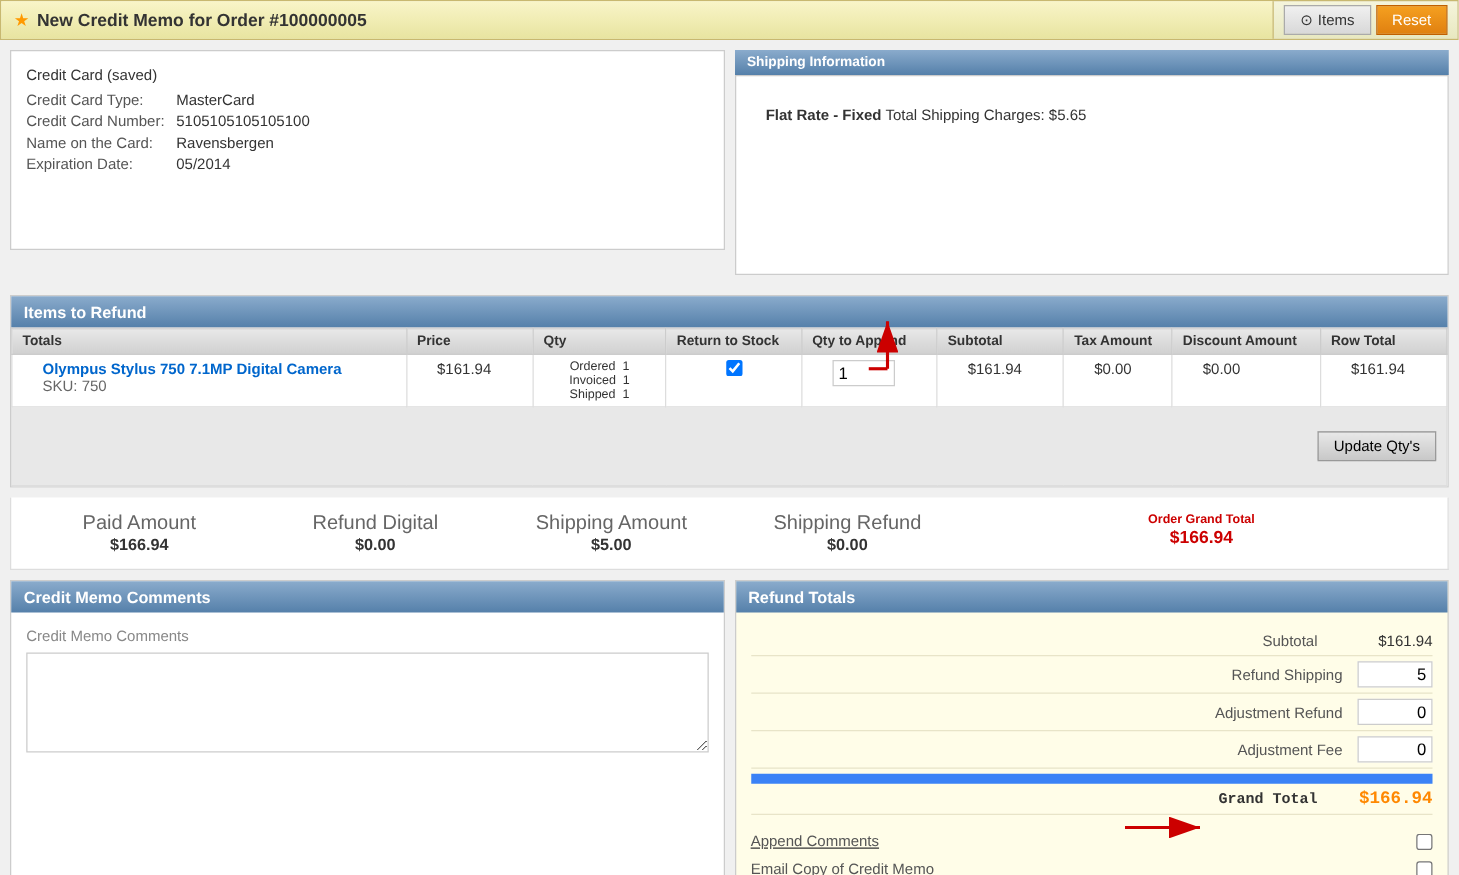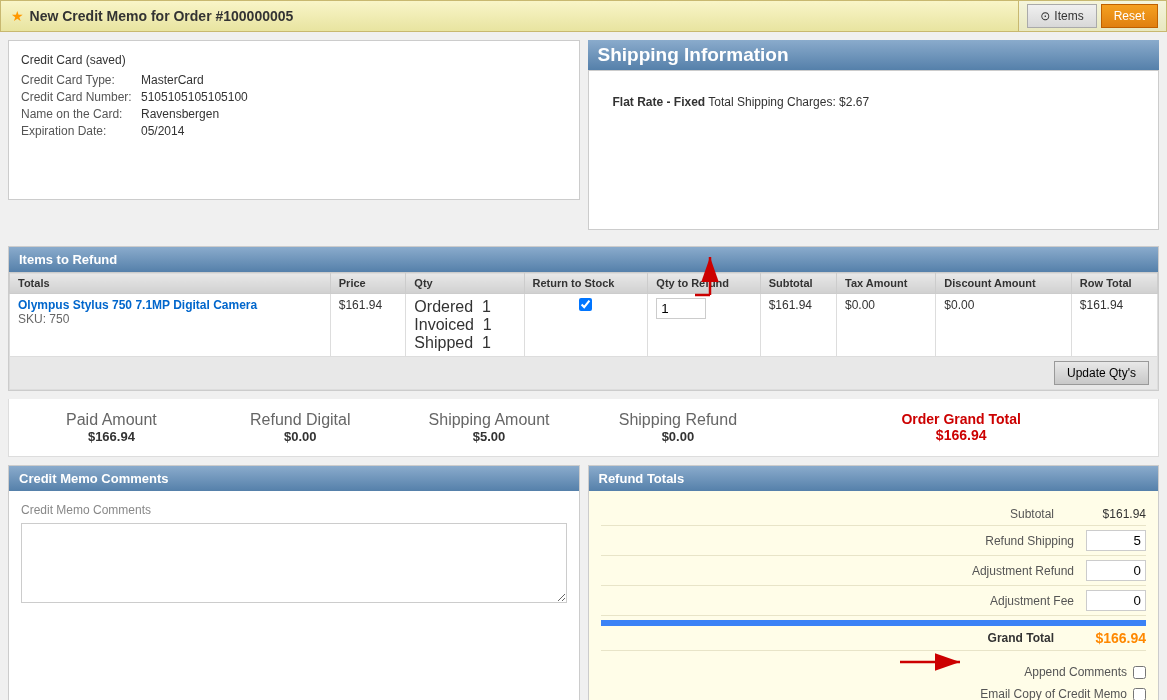--- a/index.html
+++ b/index.html
@@ -82,21 +82,21 @@
       background: #fff;
       border: 1px solid #ccc;
       padding: 12px;
       margin-bottom: 8px;
       min-height: 160px;
     }
     .shipping-info-header {
       background: linear-gradient(to bottom, #8aabcc, #5580aa);
       color: #fff;
       font-weight: bold;
-      font-size: 19px;
+      font-size: 11px;
       padding: 4px 10px;
       margin-bottom: 0;
     }
 
     .info-row { margin-bottom: 3px; display: flex; }
     .info-label { color: #555; min-width: 120px; }
     .info-value { color: #333; }
 
     
     .section-header {
@@ -121,32 +121,32 @@
       background: linear-gradient(to bottom, #e8e8e8, #d0d0d0);
       border: 1px solid #ccc;
       padding: 4px 8px;
       text-align: left;
       font-weight: bold;
       font-size: 11px;
       color: #333;
     }
     .items-table td {
       border: 1px solid #ddd;
-      padding: 4px 8px;
+      padding: 4px 24px;
       vertical-align: top;
     }
     .items-table .product-name { font-weight: bold; color: #0066cc; }
     .items-table .sku { color: #666; }
-    .qty-cell { font-size: 16px; }
+    .qty-cell { font-size: 10px; text-align: center; }
     .qty-line { display: block; }
 
     .update-qty-row td {
       background: #e8e8e8;
       text-align: right;
-      padding: 4px 8px;
+      padding: 19px 8px;
     }
     .btn-update {
       background: linear-gradient(to bottom, #e8e8e8, #c8c8c8);
       border: 1px solid #999;
       padding: 4px 12px;
       cursor: pointer;
       font-size: 12px;
     }
 
     
@@ -162,21 +162,21 @@
     .total-item {
       flex: 1;
       text-align: center;
     }
     .total-label { color: #666; font-size: 16px; }
     .total-value { color: #333; font-size: 13px; font-weight: bold; }
     .grand-total-section {
       flex: 2;
       text-align: center;
     }
-    .grand-total-label { color: #c00; font-size: 14px; font-weight: bold; }
+    .grand-total-label { color: #c00; font-size: 10px; font-weight: bold; }
     .grand-total-value { color: #c00; font-size: 14px; font-weight: bold; }
 
     
     .bottom-section {
       display: flex;
       gap: 8px;
       padding: 0 8px 8px 8px;
     }
     .credit-memo-panel {
       flex: 1;
@@ -222,24 +222,25 @@
       width: 60px;
       border: 1px solid #ccc;
       padding: 2px 4px;
       text-align: right;
     }
     .grand-total-row .refund-row-label { font-weight: bold; color: #333; }
     .grand-total-row .refund-row-value { color: #f80; font-weight: bold; font-size: 14px; }
 
     .checkbox-row {
       display: flex;
-      justify-content: flex-end;
+      justify-content: space-between;
       align-items: center;
       padding: 4px 0;
       gap: 6px;
+      text-decoration: underline;
     }
     .checkbox-label { color: #555; }
 
     .refund-offline-btn {
       background: linear-gradient(to bottom, #f5a020, #e07010);
       border: 1px solid #c05000;
       color: #fff;
       font-weight: bold;
       font-size: 13px;
       padding: 6px 16px;
@@ -338,36 +339,36 @@
           <span class="info-value">05/2014</span>
         </div>
       </div>
     </div>
 
     <div class="right-col">
       <div class="shipping-info-header">Shipping Information</div>
       <div class="shipping-panel">
         <div class="shipping-flat-rate">
           <strong>Flat Rate - Fixed</strong>
-          <span>Total Shipping Charges: $2.67</span>
+          <span>Total Shipping Charges: $5.65</span>
         </div>
       </div>
     </div>
   </div>
 
   <div class="items-section">
     <div class="section-header">Items to Refund</div>
     <table class="items-table">
       <thead>
         <tr>
           <th>Totals</th>
           <th>Price</th>
           <th>Qty</th>
           <th>Return to Stock</th>
-          <th>Qty to Refund</th>
+          <th>Qty to Append</th>
           <th>Subtotal</th>
           <th>Tax Amount</th>
           <th>Discount Amount</th>
           <th>Row Total</th>
         </tr>
       </thead>
       <tbody>
         <tr>
           <td>
             <div class="product-name">Olympus Stylus 750 7.1MP Digital Camera</div>
@@ -449,21 +450,21 @@
         <div class="refund-row">
           <span class="refund-row-label">Adjustment Refund</span>
           <input type="text" class="refund-input" value="0" style="">
         </div>
 
         <div class="refund-row">
           <span class="refund-row-label">Adjustment Fee</span>
           <input type="text" class="refund-input" value="0" style="">
         </div>
 
-        <div class="refund-row grand-total-row" style="border-top: 6px solid #3b82f6; margin-top:4px;">
+        <div class="refund-row grand-total-row" style="border-top: 8px solid #3b82f6; margin-top:4px;font-family:Liberation Mono, monospace;">
           <span class="refund-row-label">Grand Total</span>
           <span class="refund-row-value" style="color:#f80; font-weight:bold; font-size:14px;">$166.94</span>
         </div>
 
         <div class="checkbox-row" style="margin-top:10px;">
           <span class="checkbox-label">Append Comments</span>
           <input type="checkbox" style="">
         </div>
 
         <div class="checkbox-row">

